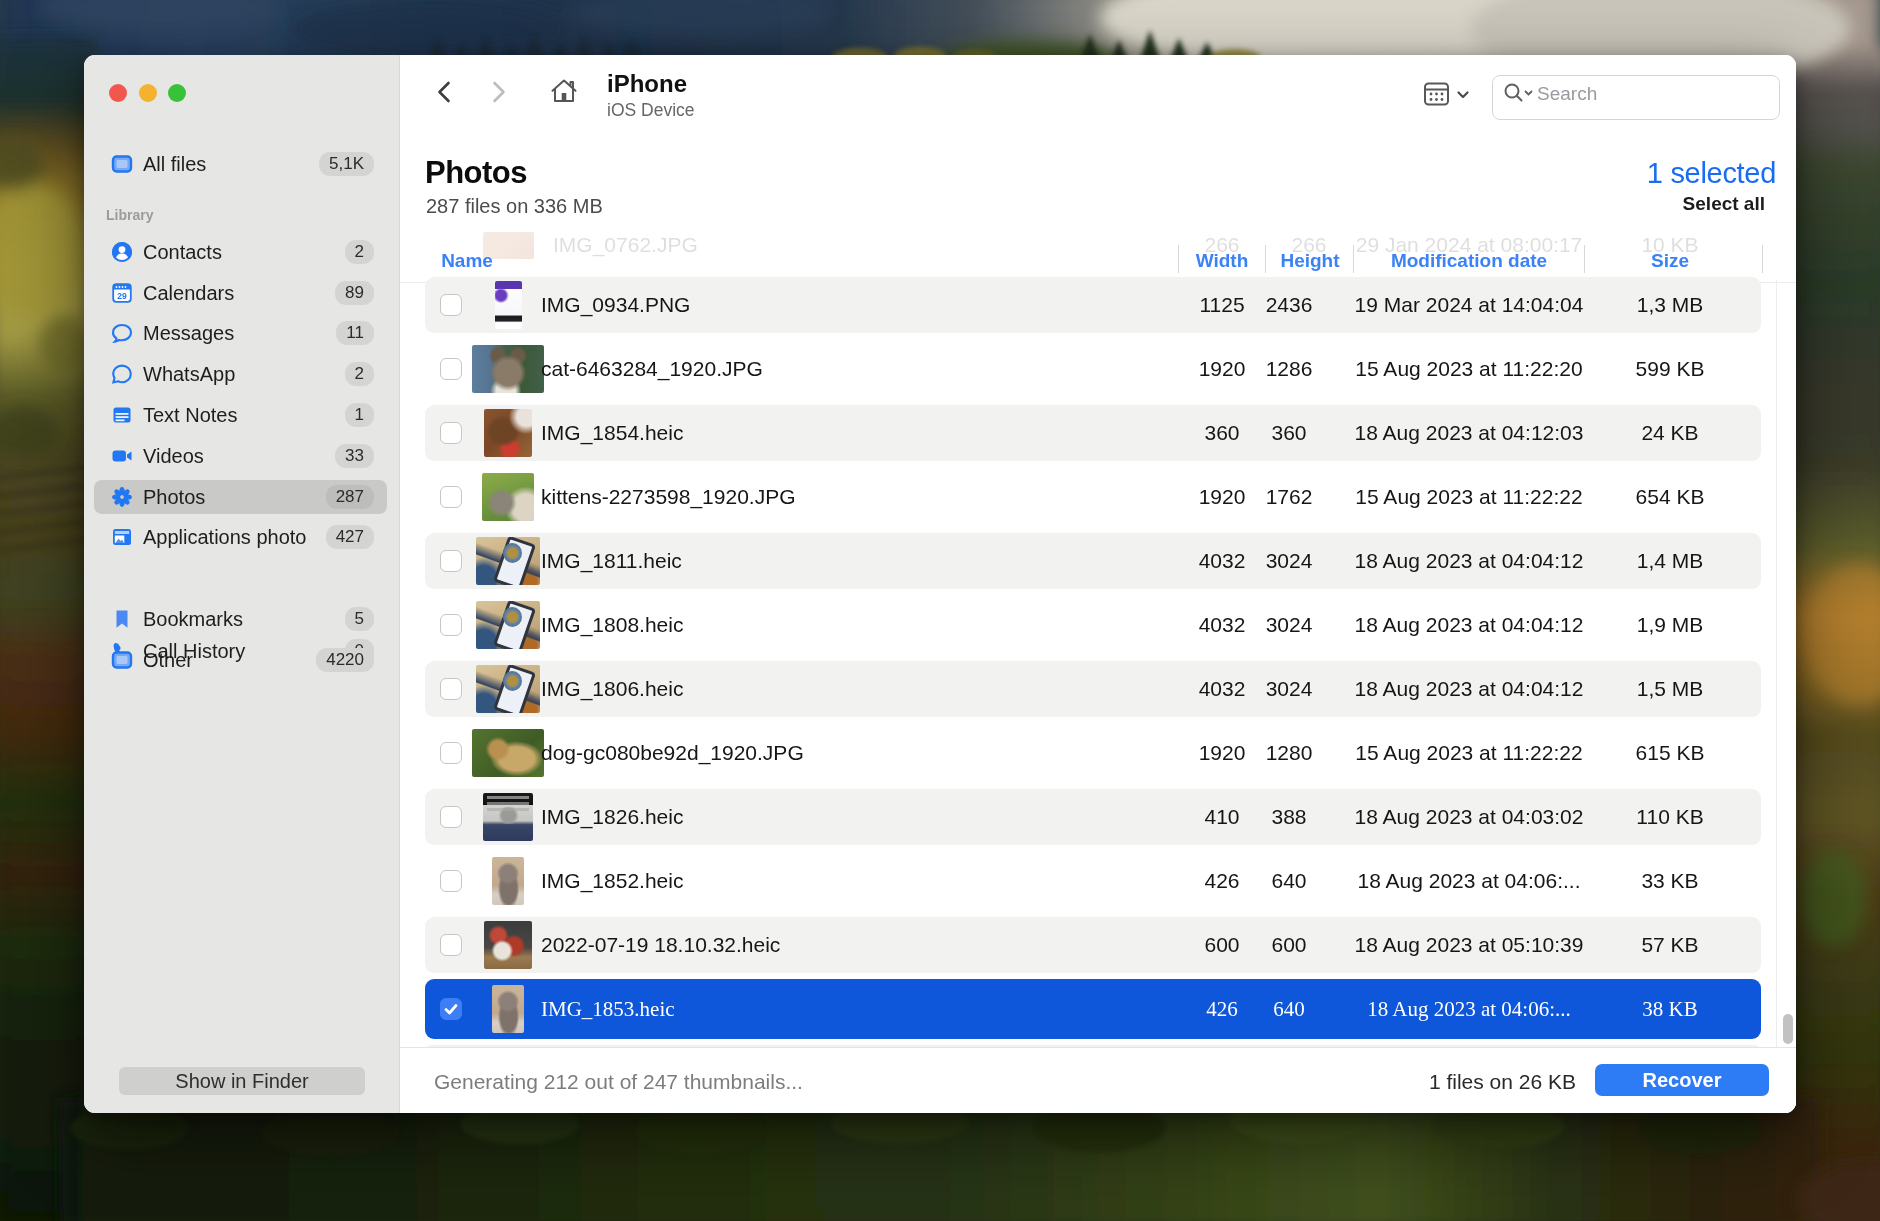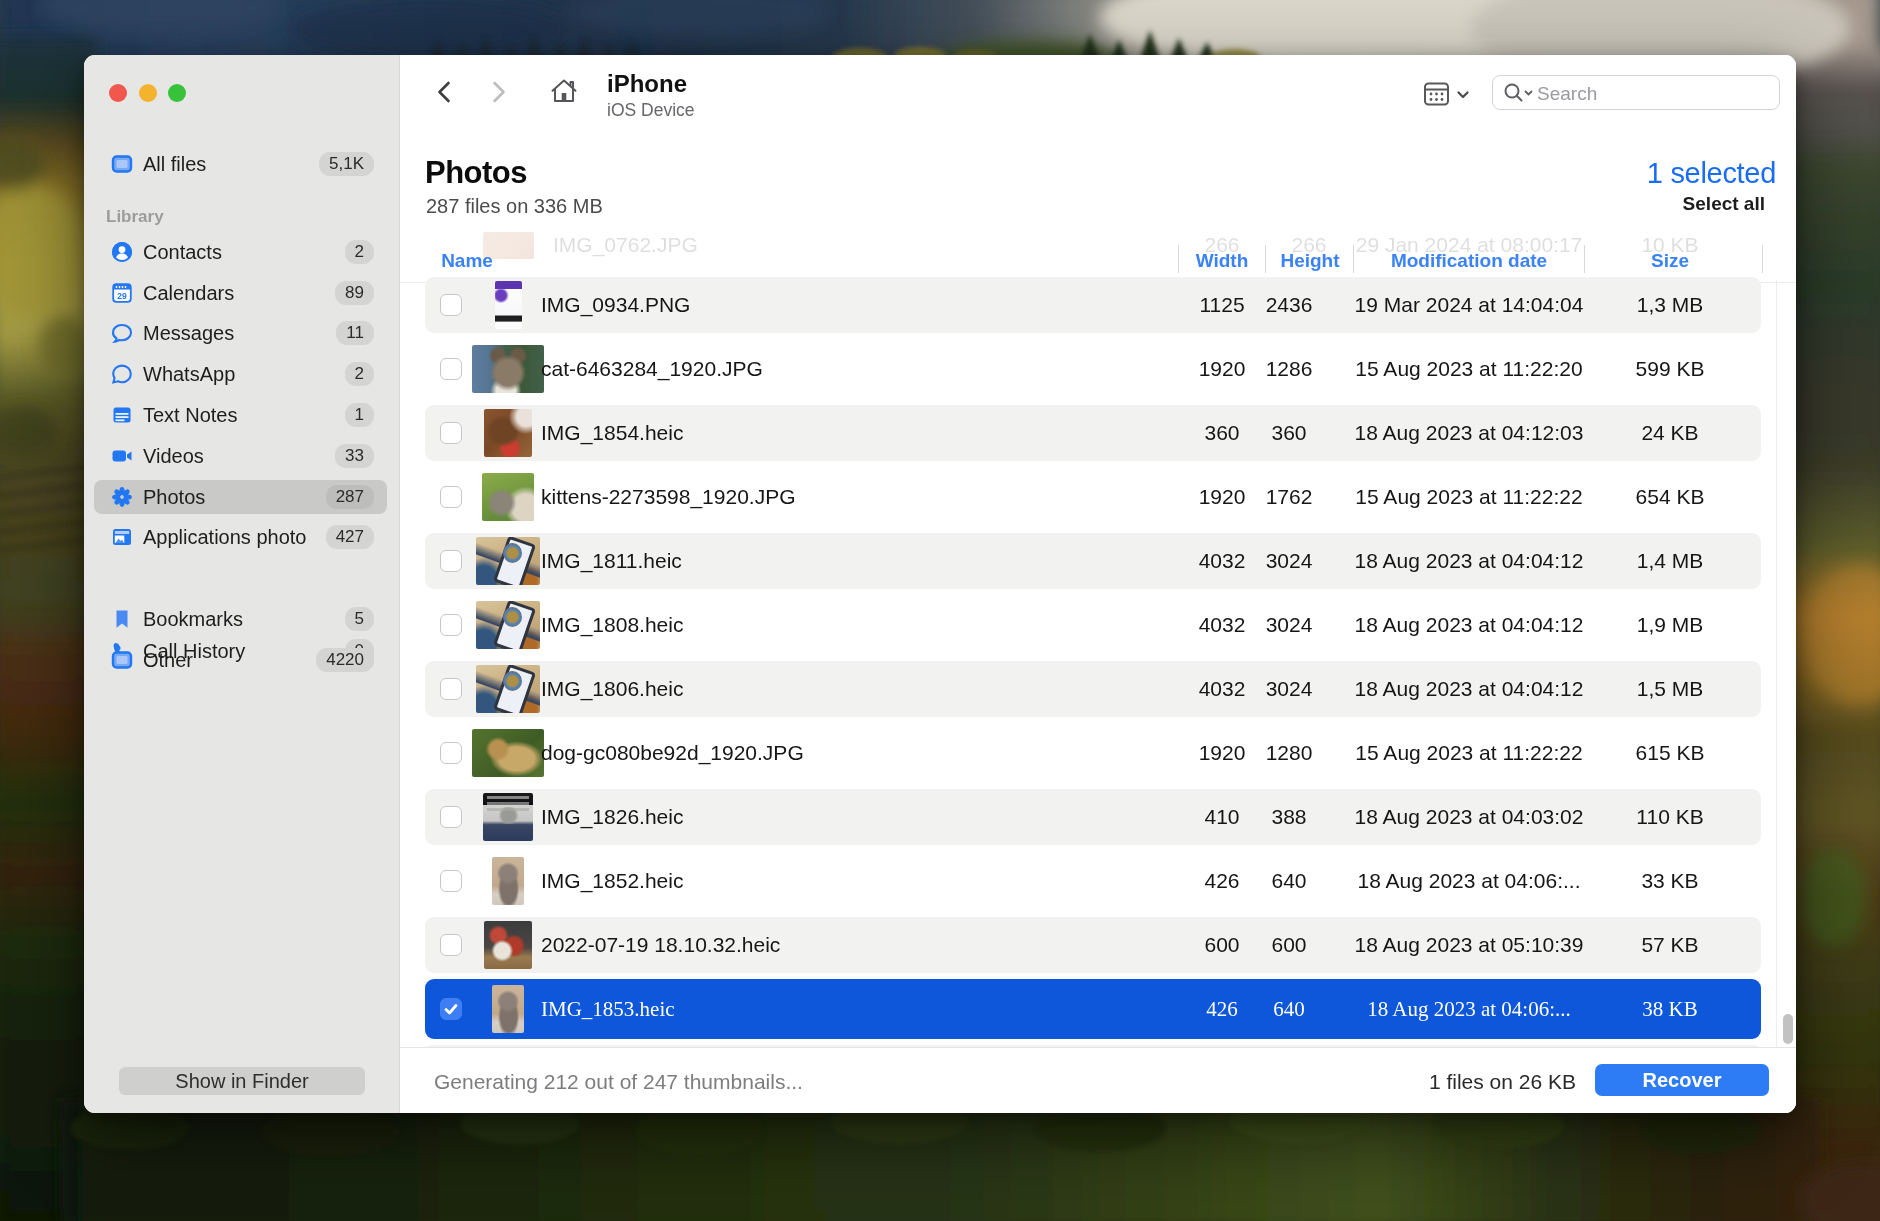--- a/index.html
+++ b/index.html
@@ -9,32 +9,32 @@
 #win { position:absolute; left:84px; top:55px; width:1712px; height:1058px; border-radius:11px;
   box-shadow: 0 25px 70px rgba(0,0,0,0.5), 0 5px 20px rgba(0,0,0,0.35); overflow:hidden; background:#fff; }
 
 #sidebar { position:absolute; left:0; top:0; width:316px; height:100%; background:#e6e6e5; border-right:1px solid rgba(0,0,0,0.06); }
 .tl { position:absolute; top:29px; width:18px; height:18px; border-radius:50%; }
 .item { position:absolute; left:10px; width:293px; height:34px; border-radius:8px; }
 .item .ic { position:absolute; left:16px; top:50%; transform:translateY(-50%); width:24px; height:24px; }
 .item .ic svg { width:100%; height:100%; display:block; }
 .item .lb { position:absolute; left:49px; top:50%; transform:translateY(-50%); font-size:20px; color:#1e1e1e; white-space:nowrap; }
 .item .bd { position:absolute; right:13px; top:50%; transform:translateY(-50%); background:#d4d4d3; color:#2b2b2b; font-size:17px; border-radius:11px; padding:2px 10px; min-width:22px; text-align:center; }
-#liblbl { position:absolute; left:22px; top:152px; font-size:17px; font-weight:bold; color:#9c9c9a; }
+#liblbl { position:absolute; left:22px; top:152px; font-size:14px; font-weight:bold; color:#9c9c9a; }
 #finder { position:absolute; left:35px; top:1012px; width:246px; height:28px; background:#cfcfce; border-radius:6px; font-size:20px; color:#2e2e2e; text-align:center; line-height:28px; }
 
 #main { position:absolute; left:316px; top:0; right:0; bottom:0; background:#fff; }
 
 #tbar { position:absolute; left:0; top:0; right:0; height:73px; background:#fff; }
 .chev { position:absolute; top:22px; width:30px; height:30px; }
 #home { position:absolute; left:149px; top:21px; width:30px; height:30px; }
 #devname { position:absolute; left:207px; top:15px; font-size:24px; font-weight:bold; color:#111; }
 #devsub { position:absolute; left:207px; top:45px; font-size:17.5px; color:#66666a; }
 #viewbtn { position:absolute; left:1022px; top:24px; }
-#search { position:absolute; left:1092px; top:20px; width:288px; height:35px; border:1.5px solid #d5d5d5; border-radius:8px; background:#fff; }
+#search { position:absolute; left:1092px; top:20px; width:288px; height:45px; border:1.5px solid #d5d5d5; border-radius:8px; background:#fff; }
 #search .ph { position:absolute; left:40px; top:7px; font-size:19px; color:#8b8b90; }
 
 #ph-title { position:absolute; left:25px; top:100px; font-size:31px; font-weight:bold; color:#0c0c0c; letter-spacing:-0.5px; }
 #ph-sub { position:absolute; left:26px; top:140px; font-size:20px; color:#4c4c4c; }
 #sel1 { position:absolute; right:20px; top:102px; font-size:29px; color:#1a6df2; letter-spacing:-0.3px; }
 #selall { position:absolute; right:31px; top:138px; font-size:19px; font-weight:bold; color:#1c1c1c; }
 
 #thead { position:absolute; left:0; top:177px; right:0; height:51px; }
 .hsep { position:absolute; top:13px; height:28px; width:1px; background:#d8d8d8; }
 .hlb { position:absolute; top:18px; font-size:19px; font-weight:bold; color:#3b82f6; transform:translateX(-50%); }

